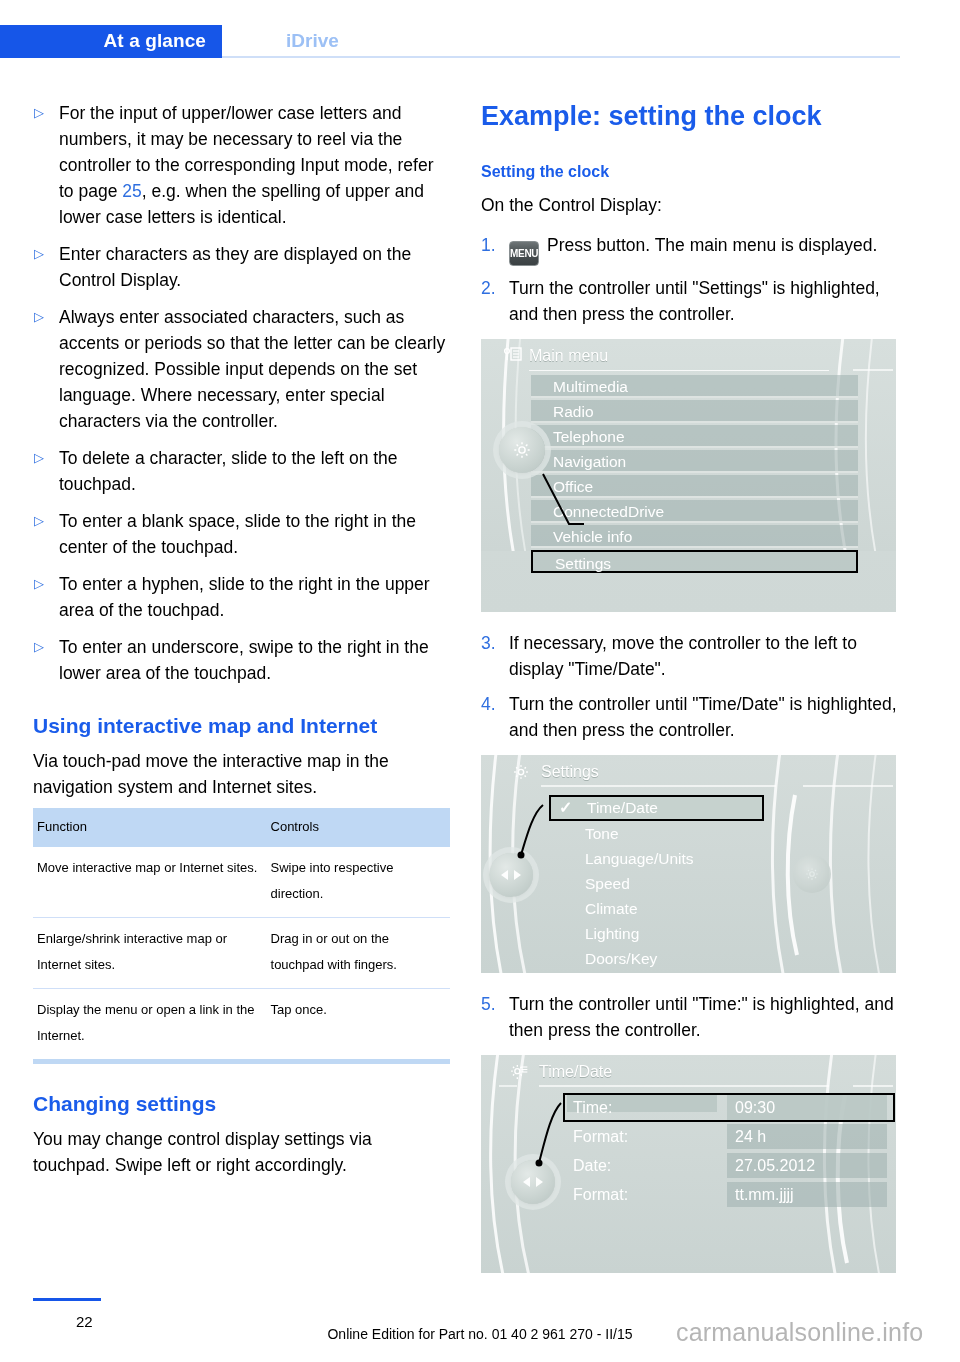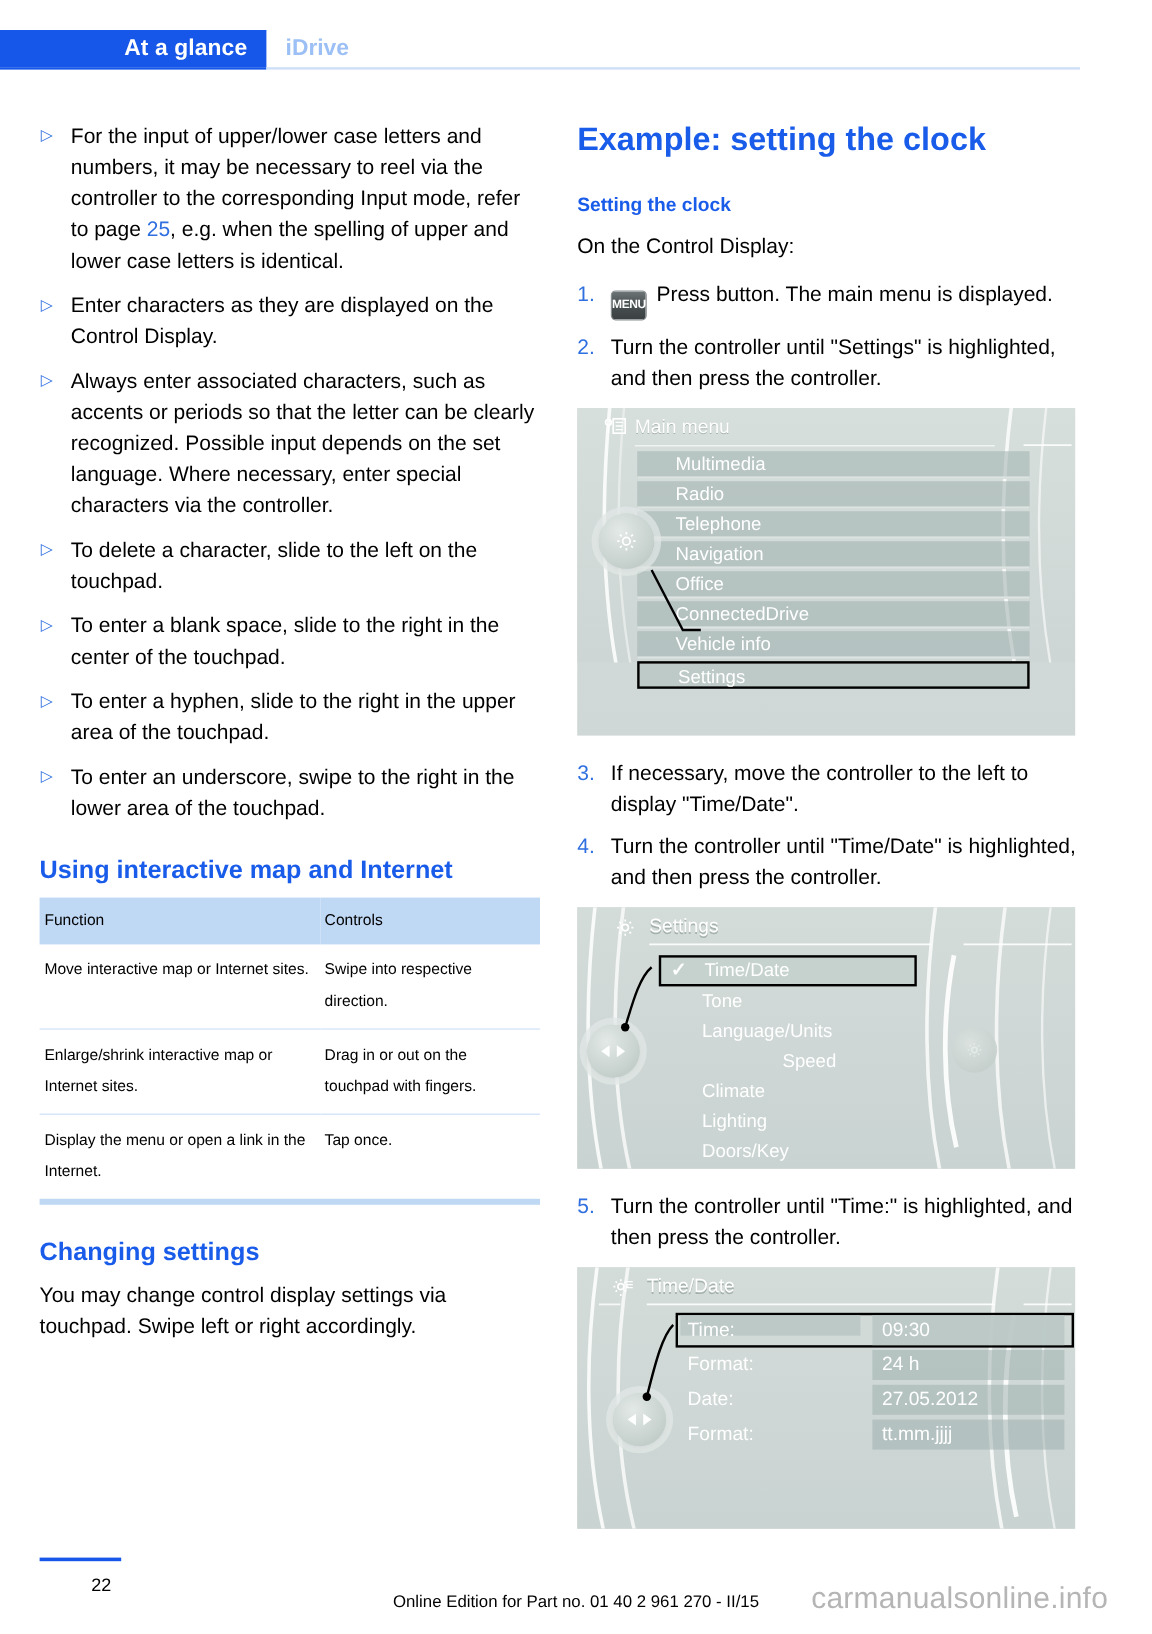--- a/index.html
+++ b/index.html
@@ -17,20 +17,21 @@
     overflow: hidden;
   }
 
   
   .header {
     position: absolute;
     left: 0; top: 25px;
     width: 900px; height: 31px;
     display: flex;
     align-items: stretch;
+    gap: 48px;
   }
   .header-tab-active {
     background: #1656e8;
     color: #ffffff;
     font-weight: bold;
     font-size: 19px;
     display: flex;
     align-items: center;
     justify-content: flex-end;
     padding: 0 16px 0 0;
@@ -227,21 +228,21 @@
     left: 50px; right: 38px;
   }
   .sc-row {
     position: relative;
     height: 23px;
     background: rgba(158,177,174,.55);
     border-bottom: 2px solid #dde3e1;
     color: #ffffff;
     font-size: 15.5px;
     line-height: 23px;
-    padding-left: 32px;
+    padding-left: 22px;
     white-space: nowrap;
   }
   .sc-row.sel {
     background: rgba(186,200,197,.9);
     border: 2px solid #000;
     border-bottom: 2px solid #000;
   }
   .knob {
     position: absolute;
     border-radius: 50%;
@@ -380,20 +381,21 @@
         <span class="bullet-text">To enter a hyphen, slide to the right in the upper area of the touchpad.</span>
       </li>
 
       <li class="bullet-item">
         <span class="bullet-marker">▷</span>
         <span class="bullet-text">To enter an underscore, swipe to the right in the lower area of the touchpad.</span>
       </li>
     </ul>
 
     <h2 class="h2-blue">Using interactive map and Internet</h2>
+    <p class="body-text">Via touch-pad move the interactive map in the navigation system and Internet sites.</p>
 
     <table class="tbl">
       <colgroup>
           <col class="c1">
           <col class="c2">
         </colgroup>
       <thead>
         <tr>
           <th>Function</th>
           <th>Controls</th>
@@ -534,21 +536,21 @@
         </span>
         <div class="sc-title" style="left:60px;">Settings</div>
 
         <div style="position:absolute;left:68px;top:40px;">
           <div style="position:relative;width:215px;height:26px;border:2px solid #000;background:rgba(196,208,205,.85);color:#fff;font-size:15.5px;line-height:22px;padding-left:36px;">
             <span class="sc-check" style="left:8px;top:0;">✓</span>
             <span>Time/Date</span>
           </div>
           <div style="color:#fff;font-size:15.5px;line-height:25px;padding-left:36px;">Tone</div>
           <div style="color:#fff;font-size:15.5px;line-height:25px;padding-left:36px;">Language/Units</div>
-          <div style="color:#fff;font-size:15.5px;line-height:25px;padding-left:36px;text-align:center;">Speed</div>
+          <div style="color:#fff;font-size:15.5px;line-height:25px;padding-left:36px;">Speed</div>
           <div style="color:#fff;font-size:15.5px;line-height:25px;padding-left:36px;">Climate</div>
           <div style="color:#fff;font-size:15.5px;line-height:25px;padding-left:36px;">Lighting</div>
           <div style="color:#fff;font-size:15.5px;line-height:25px;padding-left:36px;">Doors/Key</div>
         </div>
 
         <div class="knob" style="left:8px; top:98px; width:44px; height:44px; display:flex;align-items:center;justify-content:center;">
           <svg width="40" height="22" viewBox="0 0 40 22">
             <polygon points="10,11 17,6 17,16" fill="#ffffff" opacity=".95"></polygon>
             <polygon points="30,11 23,6 23,16" fill="#ffffff" opacity=".95"></polygon>
           </svg>

